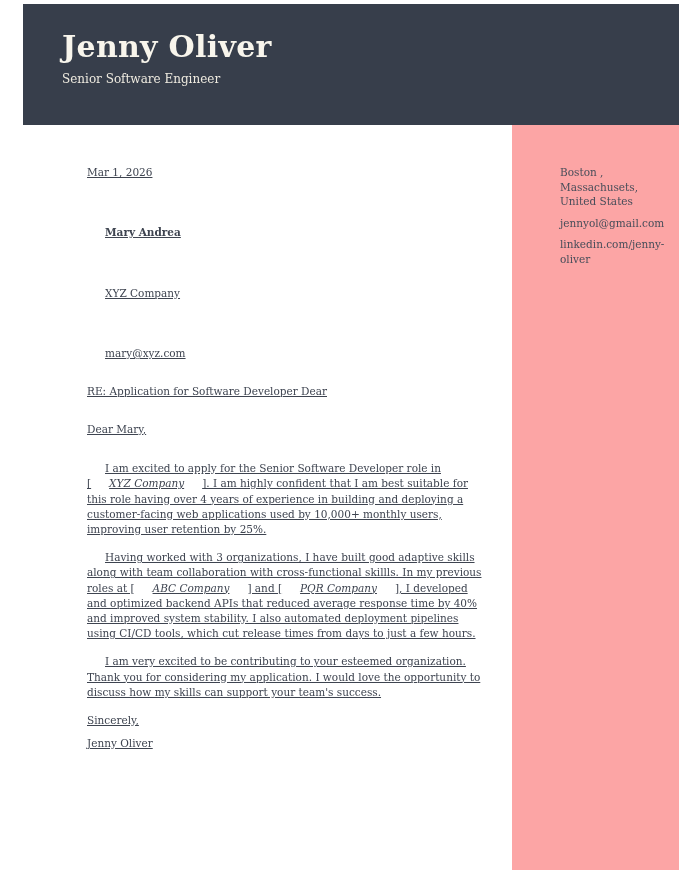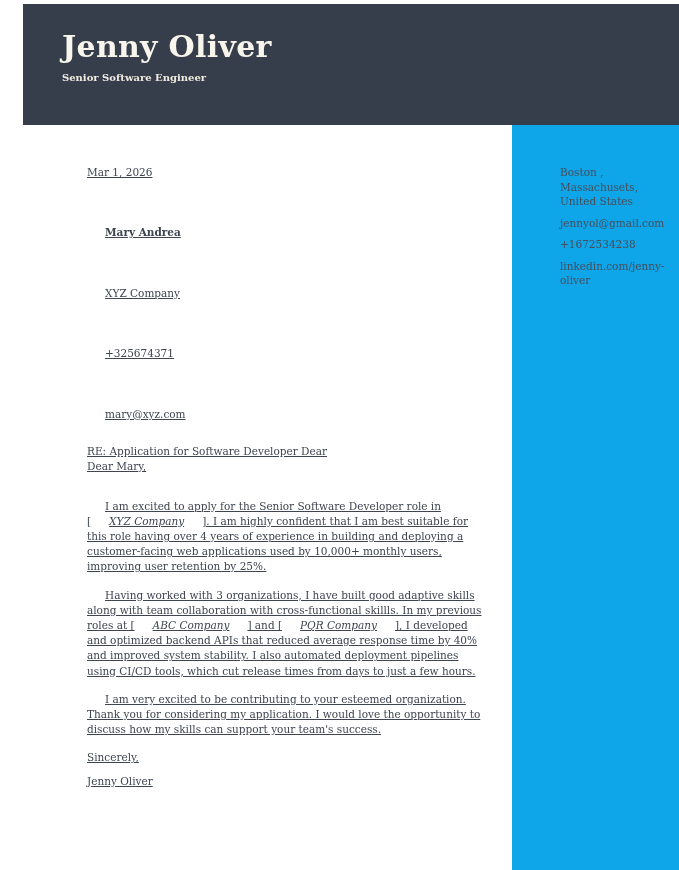--- a/index.html
+++ b/index.html
@@ -29,53 +29,53 @@
   .candidate-name {
     margin: 0;
     font-size: 30px;
     font-weight: bold;
     letter-spacing: 0.3px;
     color: #f8f5ec;
     line-height: 1.1;
   }
   .candidate-title {
     margin-top: 9px;
-    font-size: 10px;
-    font-weight: bold;
+    font-size: 12px;
+    font-weight: normal;
     color: #efebe0;
   }
   
   .content {
     flex: 1 1 auto;
     display: flex;
     min-height: 0;
   }
   .letter {
     width: 476px;
     flex: 0 0 476px;
     padding: 40px 24px 0 33px;
     font-size: 10.5px;
     line-height: 15.2px;
     text-decoration: underline;
   }
   .sidebar {
     flex: 1 1 auto;
-    background: #0ea5e9;
+    background: #fca5a5;
     padding: 40px 8px 0 30px;
     font-size: 10.5px;
     line-height: 14.5px;
     color: #474d59;
   }
   .contact-item { margin-bottom: 7px; }
   
   .date { margin-bottom: 20px; }
   .recipient div { line-height: 15.5px; margin-top: 45px; }
   .recipient-name { font-weight: bold; }
   .subject { margin-top: 22px; }
-  .salutation { margin-bottom: 24px; }
+  .salutation { margin-top: 23px; margin-bottom: 24px; }
   p.para { margin: 0 0 13px 0; }
   p.para em { font-style: italic; }
   .closing { margin-top: 8px; }
   .signature { margin-top: 8px; }
 </style>
 </head>
 <body>
 
 <div class="page">
 
@@ -86,21 +86,20 @@
 
   <div class="content">
 
     <main class="letter">
 
       <div class="date">Mar 1, 2026</div>
 
       <div class="recipient">
         <div class="recipient-name">Mary Andrea</div>
         <div>XYZ Company</div>
-        <div>+325674371</div>
         <div>mary@xyz.com</div>
       </div>
 
       <div class="subject">RE: Application for Software Developer Dear</div>
 
       <div class="salutation">Dear Mary,</div>
 
       <p class="para"><span>I am excited to apply for the Senior Software Developer role in [</span><em>XYZ Company</em><span>]. I am highly confident that I am best suitable for this role having over 4 years of experience in building and deploying a customer-facing web applications used by 10,000+ monthly users, improving user retention by 25%.</span></p>
 
       <p class="para"><span>Having worked with 3 organizations, I have built good adaptive skills along with team collaboration with cross-functional skillls. In my previous roles at [</span><em>ABC Company</em><span>] and [</span><em>PQR Company</em><span>], I developed and optimized backend APIs that reduced average response time by 40% and improved system stability. I also automated deployment pipelines using CI/CD tools, which cut release times from days to just a few hours.</span></p>
@@ -109,18 +108,17 @@
 
       <div class="closing">Sincerely,</div>
 
       <div class="signature">Jenny Oliver</div>
 
     </main>
 
     <aside class="sidebar">
       <div class="contact-item">Boston , Massachusets, United States</div>
       <div class="contact-item">jennyol@gmail.com</div>
-      <div class="contact-item">+1672534238</div>
       <div class="contact-item">linkedin.com/jenny-oliver</div>
     </aside>
 
   </div>
 </div>
 
 </body></html>

